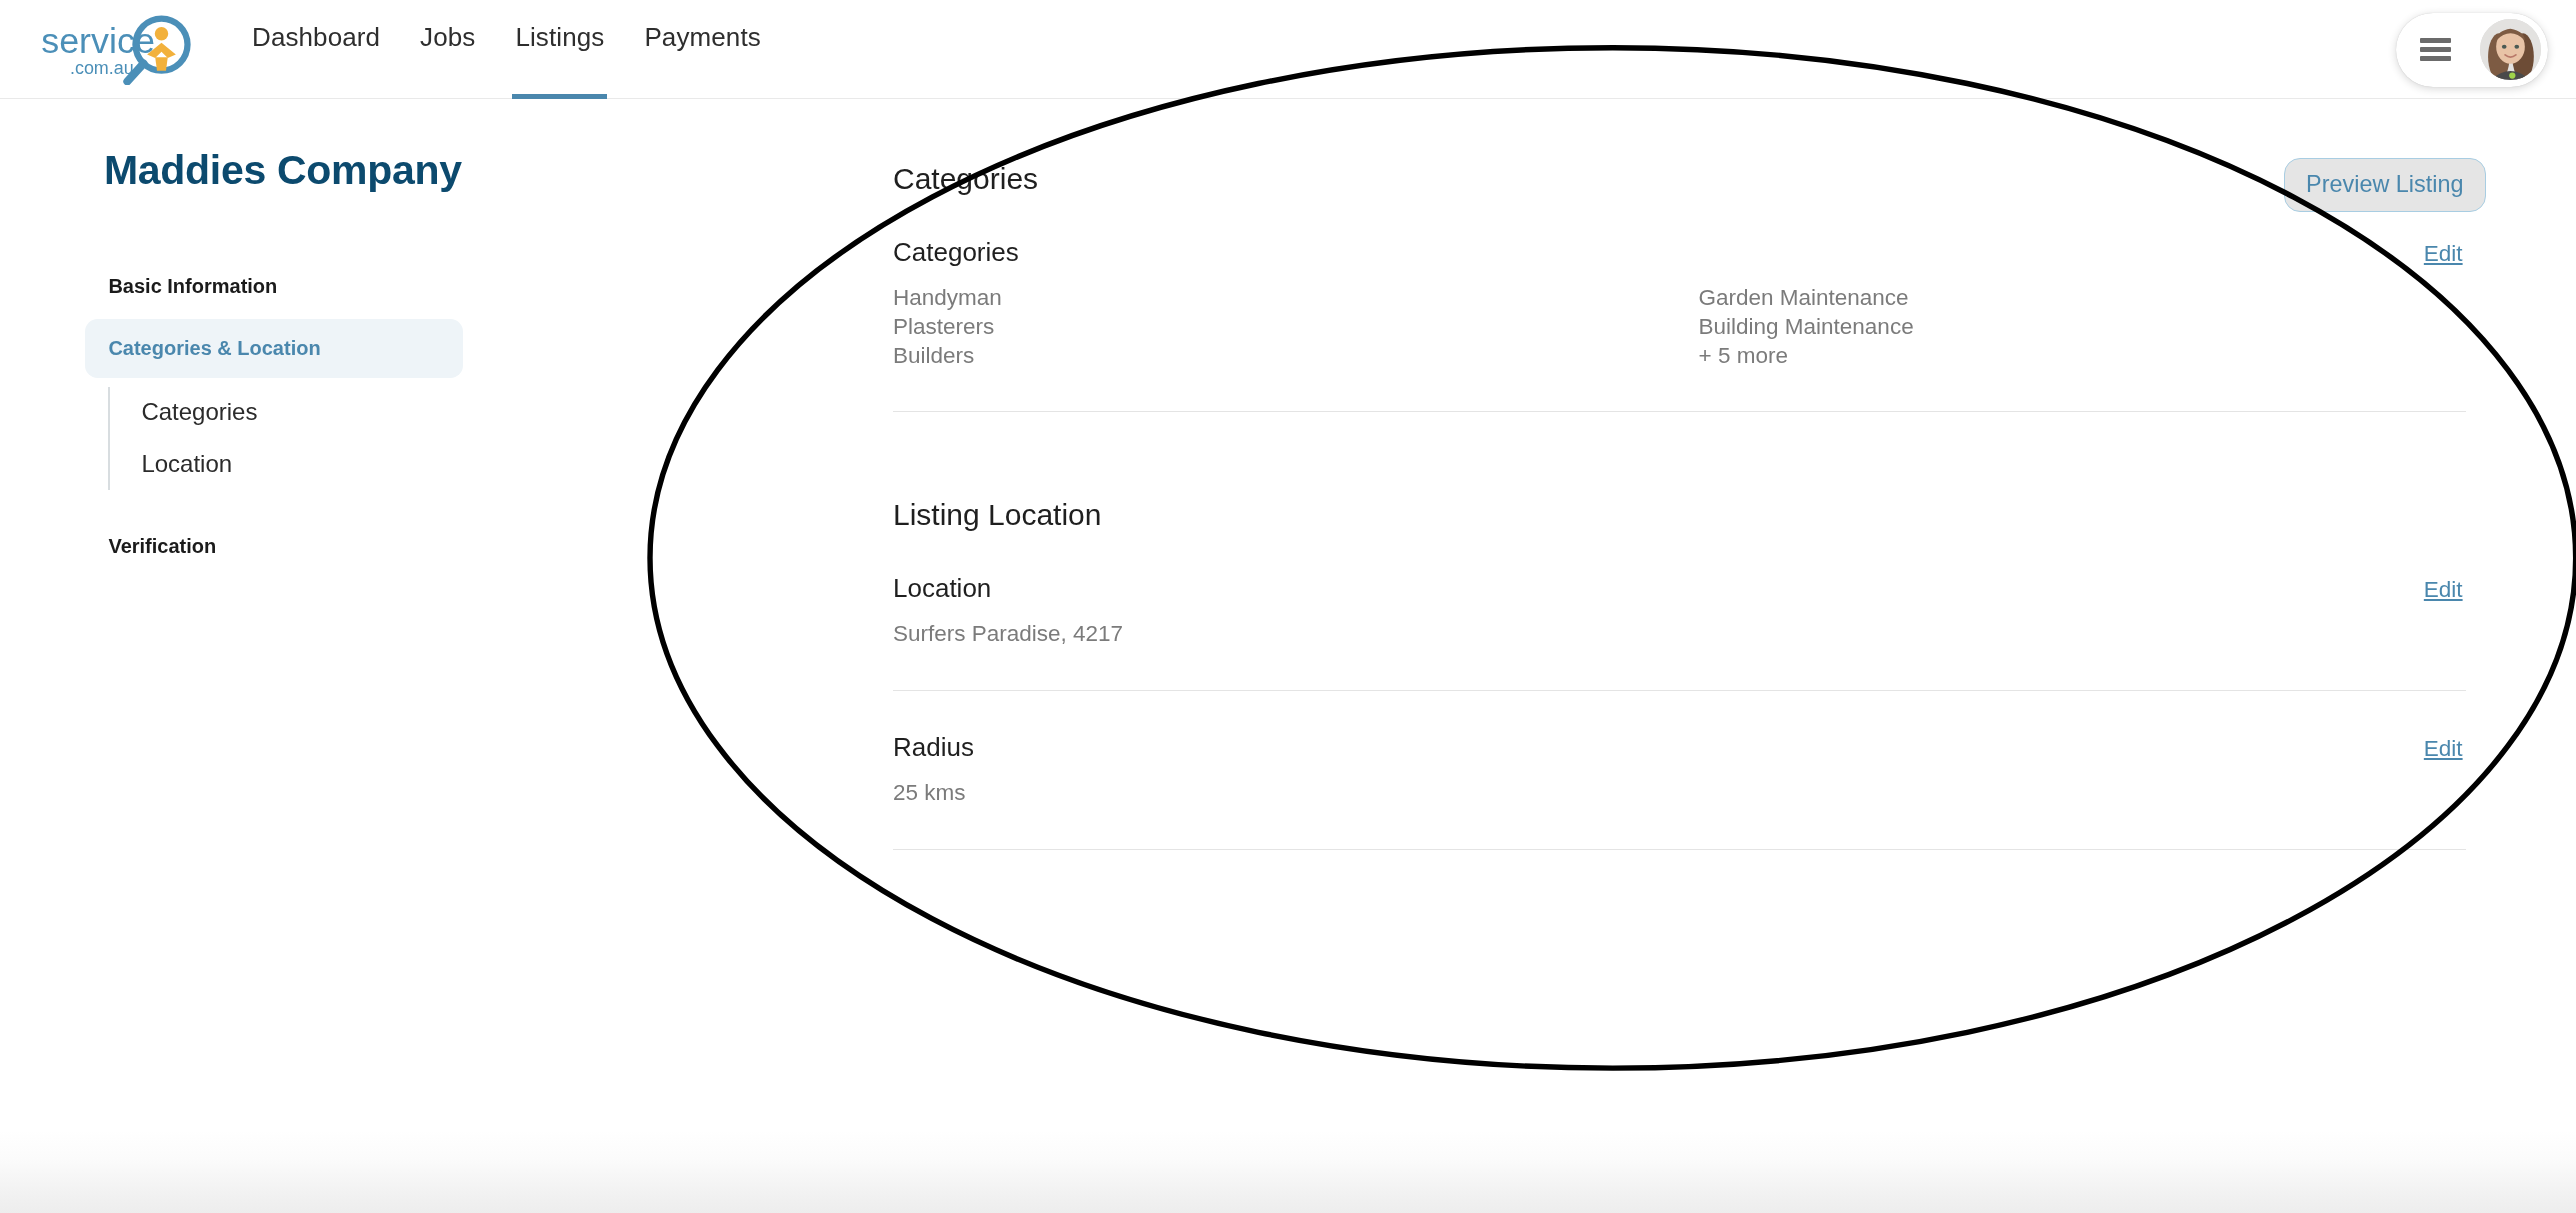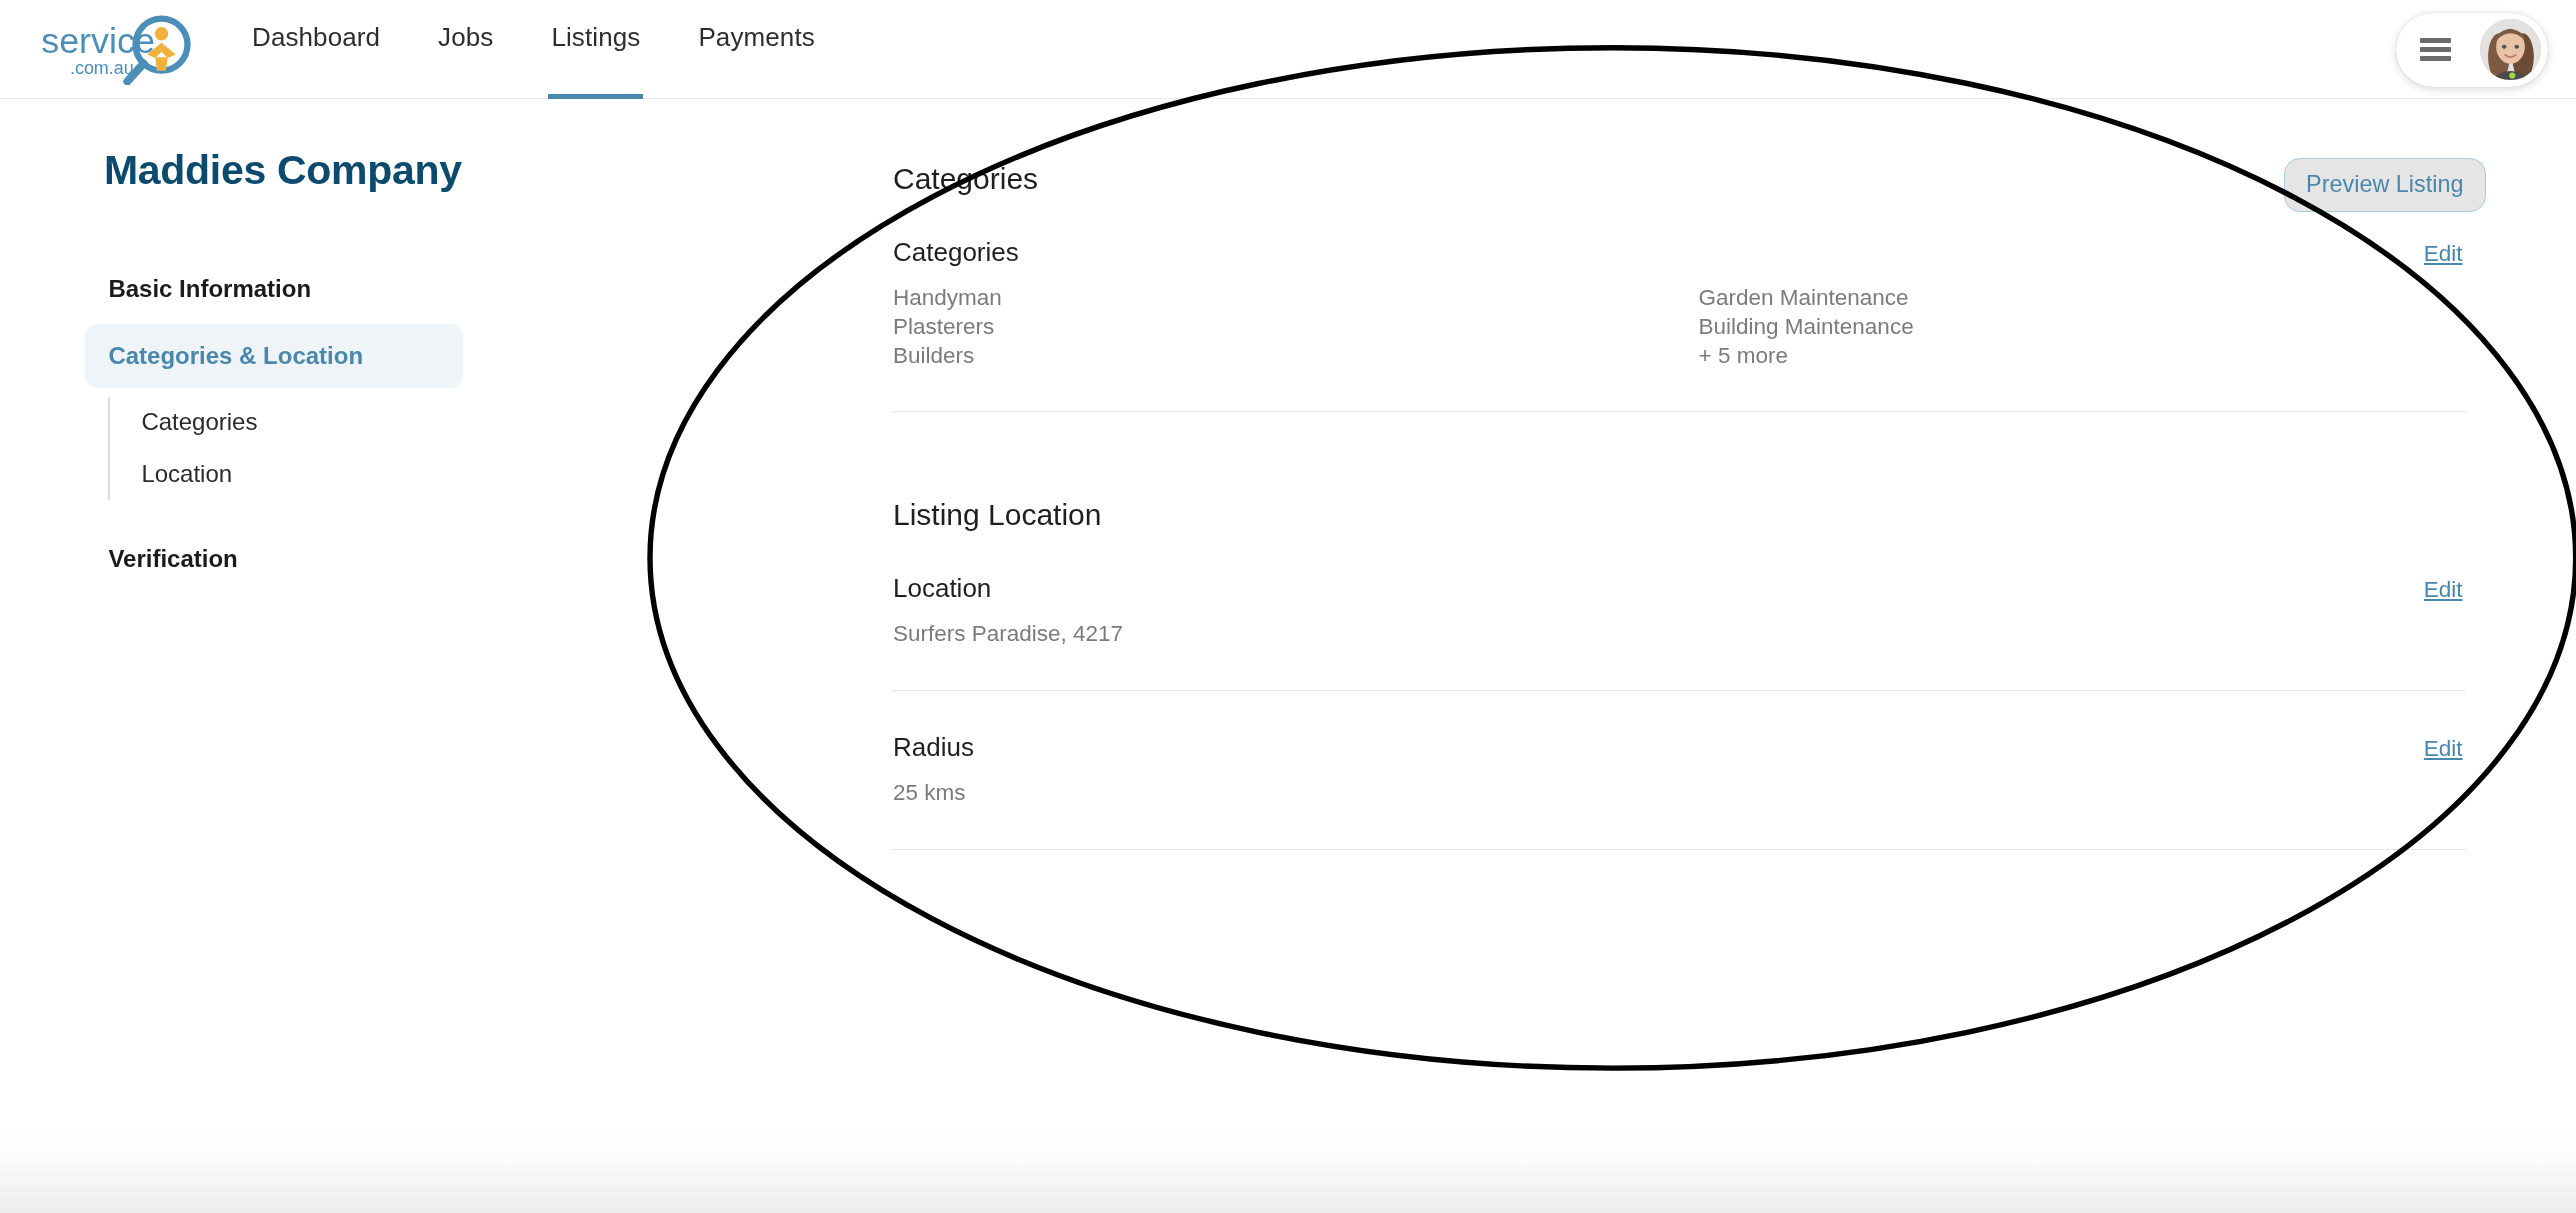--- a/index.html
+++ b/index.html
@@ -49,21 +49,20 @@
     height: 70px;
   }
 
   .nav {
     position: absolute;
     left: 232px;
     top: 0;
     height: 99px;
     display: flex;
     align-items: flex-start;
-    gap: 18px;
   }
 
   .nav-item {
     position: relative;
     height: 99px;
     display: flex;
     align-items: center;
     padding: 0 20px;
     font-size: 26px;
     color: #2e2e2e;
@@ -135,21 +134,21 @@
     letter-spacing: -0.3px;
   }
 
   .sidebar {
     position: absolute;
     left: 85px;
     top: 261px;
     width: 378px;
   }
   .side-group-title {
-    font-size: 24px;
+    font-size: 20px;
     font-weight: bold;
     color: #1b1b1b;
     padding: 14.4px 23.4px;
     cursor: pointer;
   }
   .side-group-title.active-box {
     color: #4a87ad;
     background: #eef4f8;
     border-radius: 12.6px;
     margin-top: 6px;

